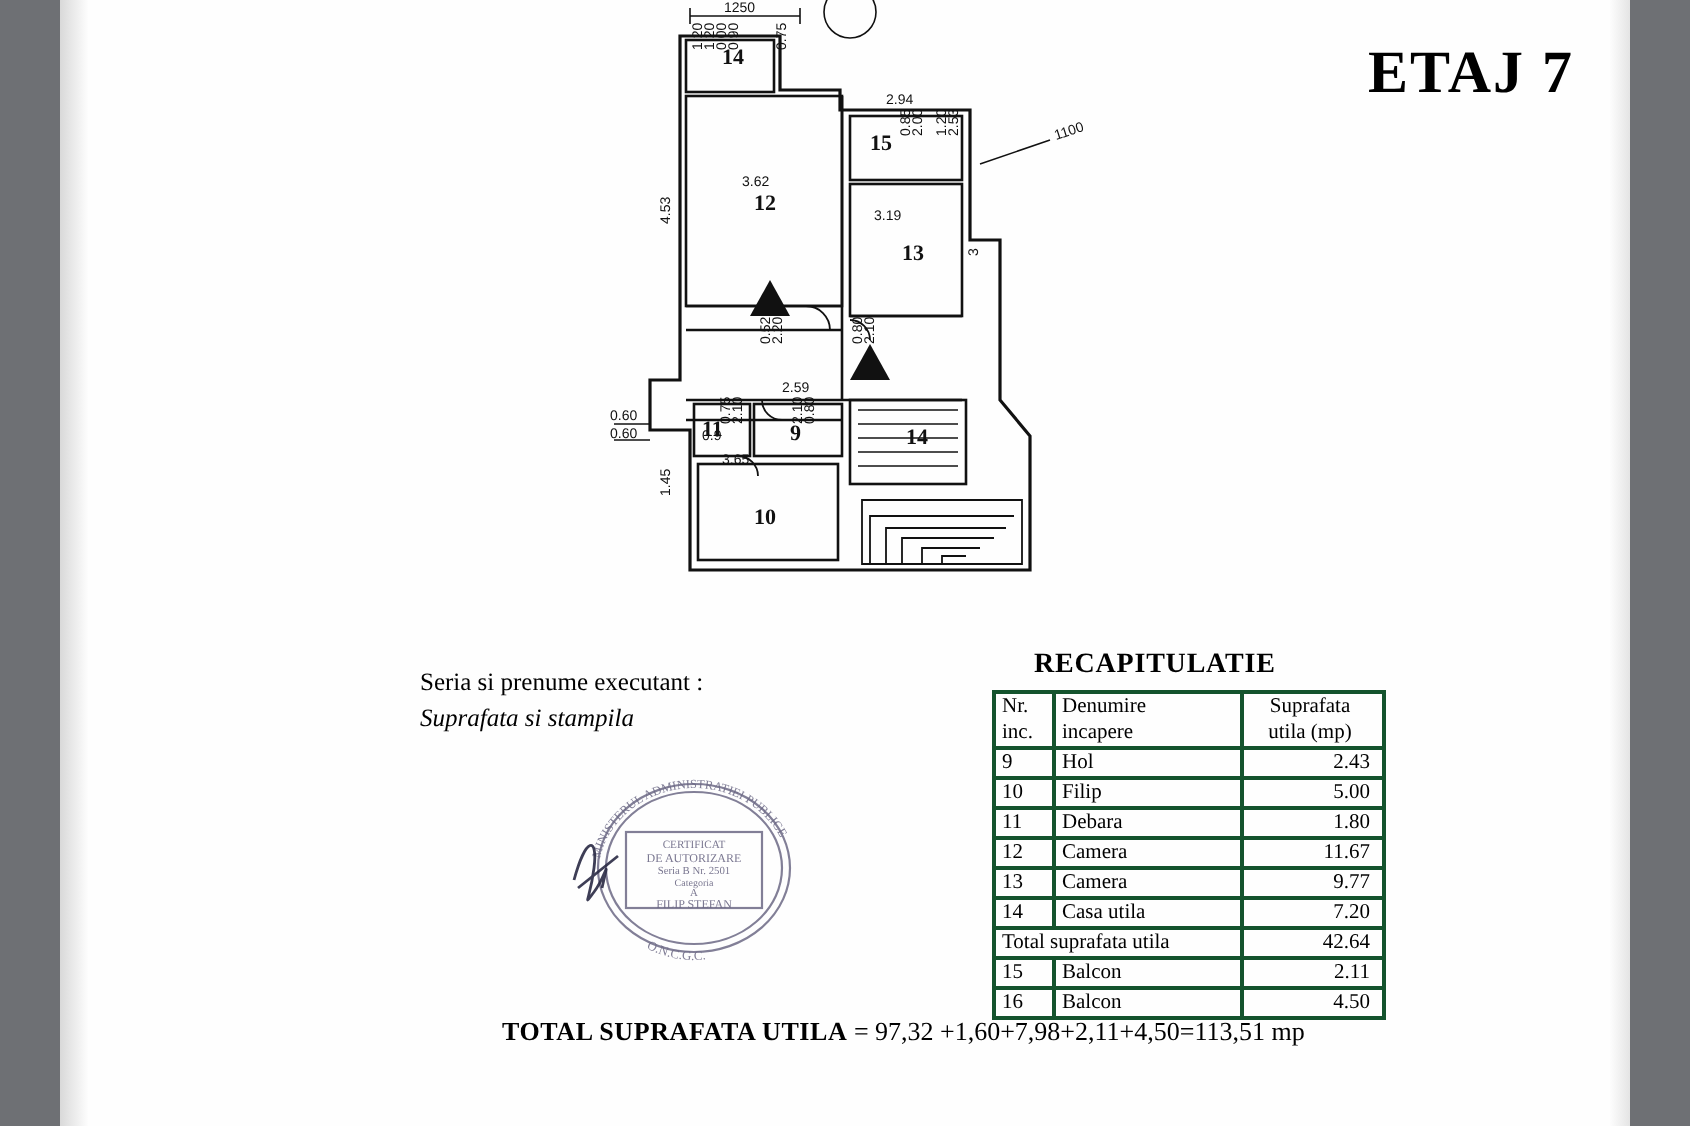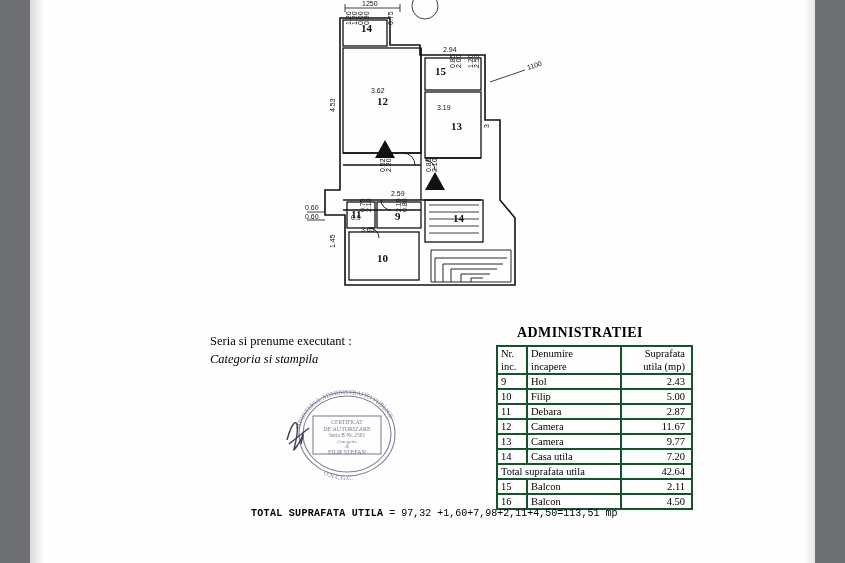--- a/index.html
+++ b/index.html
@@ -125,31 +125,31 @@
   #recap .c-sup { width: 60px; text-align: right; padding-right: 6px; }
   #recap thead td { vertical-align: top; }
   .hdr-cell { text-align: center; line-height: 12px; padding: 1px 2px; }
   .total-row td { }
   .total-label { }
 
   #total-line {
     position: absolute;
     left: 221px;
     top: 508px;
-    font-size: 10px;
-    font-family: Liberation Mono, monospace;
+    font-size: 13px;
   }
   #total-line b { font-weight: bold; letter-spacing: .3px; }
   #total-line .val { font-weight: normal; }
 </style>
 </head>
 <body>
 
 <div id="page">
 
+  <div class="etaj-title">ETAJ 7</div>
 
   <div id="plan">
     <svg width="300" height="320" viewBox="0 0 300 320" xmlns="http://www.w3.org/2000/svg">
       <g fill="none" stroke="#111" stroke-width="1.6">
 
         <path d="M55,45 L55,18 L105,18 L105,30 L105,45 L135,45 L135,55 L200,55 L200,120
                  L215,120 L215,200 L230,218 L230,285 L60,285 L60,215 L40,215 L40,190
                  L55,190 Z"></path>
       </g>
 
@@ -268,21 +268,21 @@
         <line x1="22" y1="220" x2="40" y2="220"></line>
       </g>
       <text class="dimtext" x="20" y="210">0.60</text>
       <text class="dimtext" x="20" y="219">0.60</text>
       <text class="dimtext" x="50" y="248" transform="rotate(-90 50 248)">1.45</text>
     </svg>
   </div>
 
   <div id="executant">
     <div class="l1">Seria si prenume executant :</div>
-    <div class="l3">Categoria si stampila</div>
+    <div class="l3">Suprafata si stampila</div>
   </div>
 
   <div id="stamp">
     <svg width="128" height="100" viewBox="0 0 128 100" xmlns="http://www.w3.org/2000/svg">
       <defs>
         <path id="arcTop" d="M16,56 A48,44 0 0,1 112,56"></path>
         <path id="arcBot" d="M18,56 A46,42 0 0,0 110,56"></path>
       </defs>
       <g stroke="#6d6a86" stroke-width="1.1" fill="none" opacity="0.85">
         <ellipse cx="64" cy="52" rx="48" ry="42"></ellipse>
@@ -304,54 +304,54 @@
         <text x="64" y="72" font-size="6">FILIP STEFAN</text>
       </g>
 
       <g stroke="#2a2a44" stroke-width="1.4" fill="none" opacity="0.9">
         <path d="M4,58 C10,36 16,36 14,52 C12,68 8,72 14,64 C20,56 22,44 18,62"></path>
         <path d="M6,62 L26,46"></path>
       </g>
     </svg>
   </div>
 
-  <div id="recap-title">ADMINISTRATIEI</div>
+  <div id="recap-title">RECAPITULATIE</div>
 
   <table id="recap">
     <thead>
       <tr>
         <td class="c-nr hdr-cell">
           <div>Nr.</div>
           <div>inc.</div>
         </td>
         <td class="c-den hdr-cell">
           <div>Denumire</div>
           <div>incapere</div>
         </td>
-        <td class="c-sup hdr-cell" style="text-align:right;">
+        <td class="c-sup hdr-cell" style="text-align:center;">
           <div>Suprafata</div>
           <div>utila (mp)</div>
         </td>
       </tr>
     </thead>
     <tbody>
       <tr>
         <td class="c-nr">9</td>
         <td class="c-den">Hol</td>
         <td class="c-sup">2.43</td>
       </tr>
       <tr>
         <td class="c-nr">10</td>
         <td class="c-den">Filip</td>
         <td class="c-sup">5.00</td>
       </tr>
       <tr>
         <td class="c-nr">11</td>
         <td class="c-den">Debara</td>
-        <td class="c-sup">2.87</td>
+        <td class="c-sup">1.80</td>
       </tr>
       <tr>
         <td class="c-nr">12</td>
         <td class="c-den">Camera</td>
         <td class="c-sup">11.67</td>
       </tr>
       <tr>
         <td class="c-nr">13</td>
         <td class="c-den">Camera</td>
         <td class="c-sup">9.77</td>

